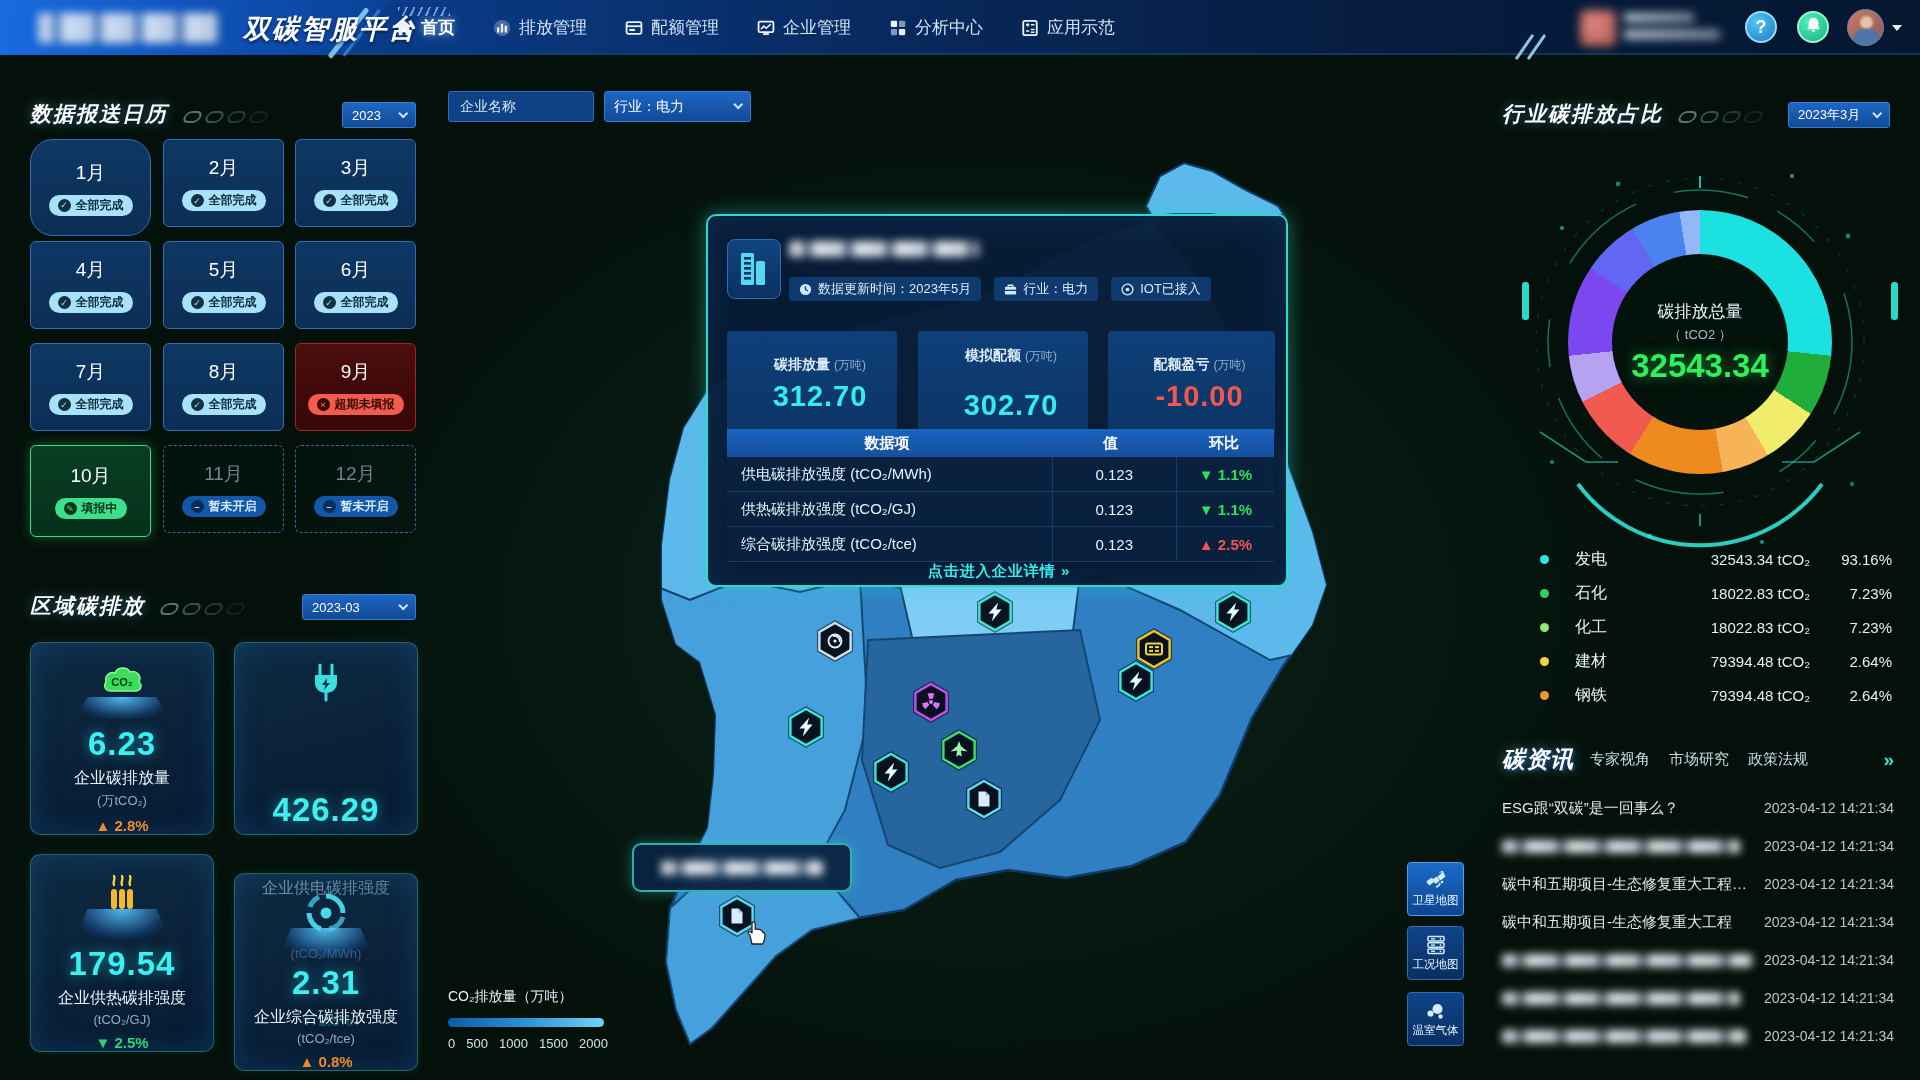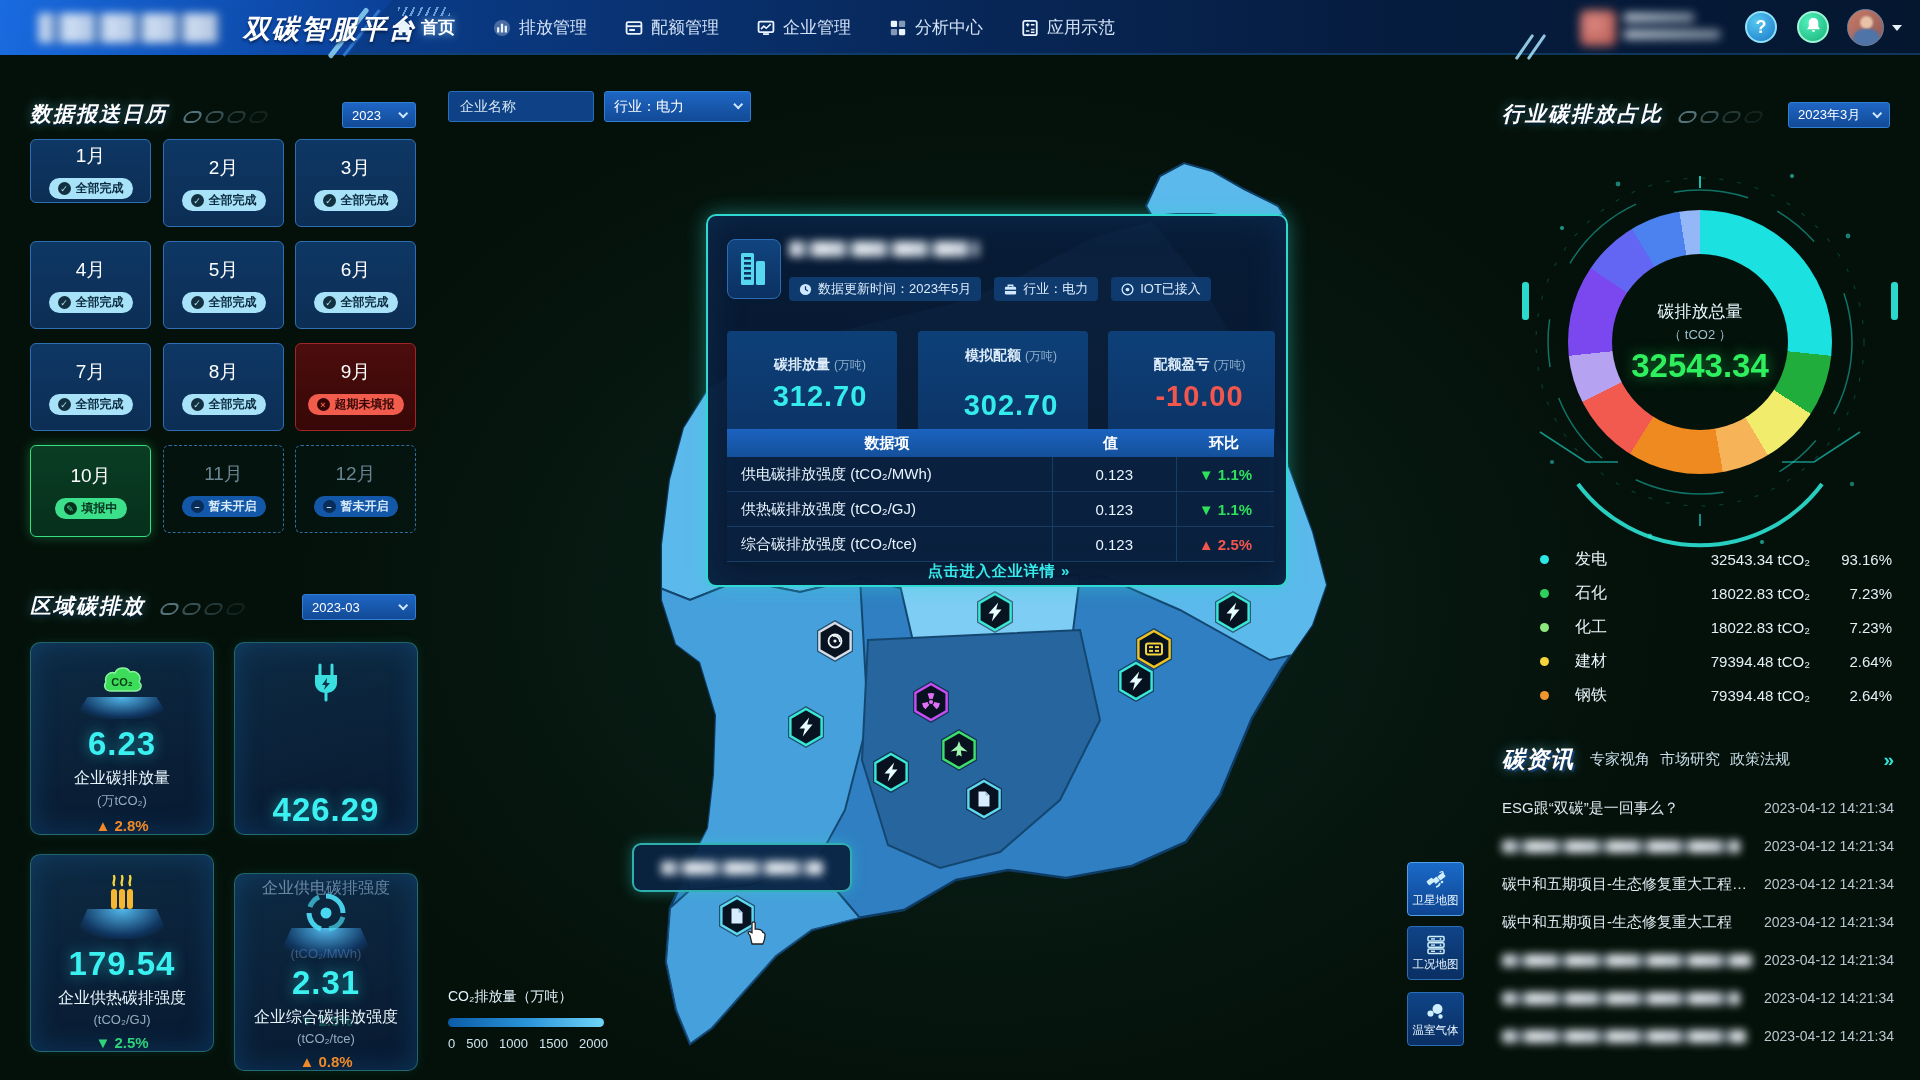--- a/index.html
+++ b/index.html
@@ -193,21 +193,21 @@
   .ileg-row .dot { width:9px; height:9px; border-radius:50%; margin-right:26px; }
   .ileg-row .nm { width:85px; color:#e8f4fa; font-size:16px; }
   .ileg-row .vl { width:150px; text-align:right; color:#e4eef4; }
   .ileg-row .pc { flex:1; text-align:right; color:#e4eef4; }
 
   
   #news { left:1502px; top:744px; width:392px; z-index:5; }
   #news-head { display:flex; align-items:center; }
   #news-title { font-size:23px; font-weight:bold; font-style:italic; letter-spacing:1px;
     color:#fff; text-shadow:2px 2px 0 #0e3a6e, 0 0 12px rgba(120,215,255,.5); }
-  #news-tabs { display:flex; gap:10px; margin-left:16px; font-size:15px; color:#c8dde8; }
+  #news-tabs { display:flex; gap:19px; margin-left:16px; font-size:15px; color:#c8dde8; }
   #news-tabs span { cursor:pointer; }
   #news-more { margin-left:auto; color:#2ee6d8; font-size:19px; font-weight:bold; cursor:pointer; }
   .news-row { display:flex; align-items:center; justify-content:space-between; height:38px;
     cursor:pointer; }
   .news-row .tt { font-size:15px; color:#dde9ef; white-space:nowrap; overflow:hidden; }
   .news-row .dt { font-size:14px; color:#b8c6ce; margin-left:12px; white-space:nowrap; }
   .news-row .blurbar { height:13px; }
 
   
   #cursor { left:744px; top:920px; z-index:30; }
@@ -421,21 +421,21 @@
       <i></i>
       <i></i>
       <i></i>
     </span>
 </div>
 <div class="abs dropdown" style="left:342px;top:102px;width:74px;height:26px;z-index:5">
   <span>2023</span>
   <span class="chev"></span>
 </div>
 <div id="calendar-grid" class="abs" style="left:0;top:0;z-index:5">
-    <div class="month-card m-done" style="left: 30px; top: 139px; height: 64px;">
+    <div class="month-card m-done" style="left: 30px; top: 139px; height: 97px; border-radius: 23px;">
       <div class="month-label">1月</div>
       <span class="badge b-done">
         <i>✓</i>
         <span>全部完成</span>
       </span>
     </div>
     <div class="month-card m-done" style="left: 163px; top: 139px; height: 88px;">
       <div class="month-label">2月</div>
       <span class="badge b-done">
         <i>✓</i>

